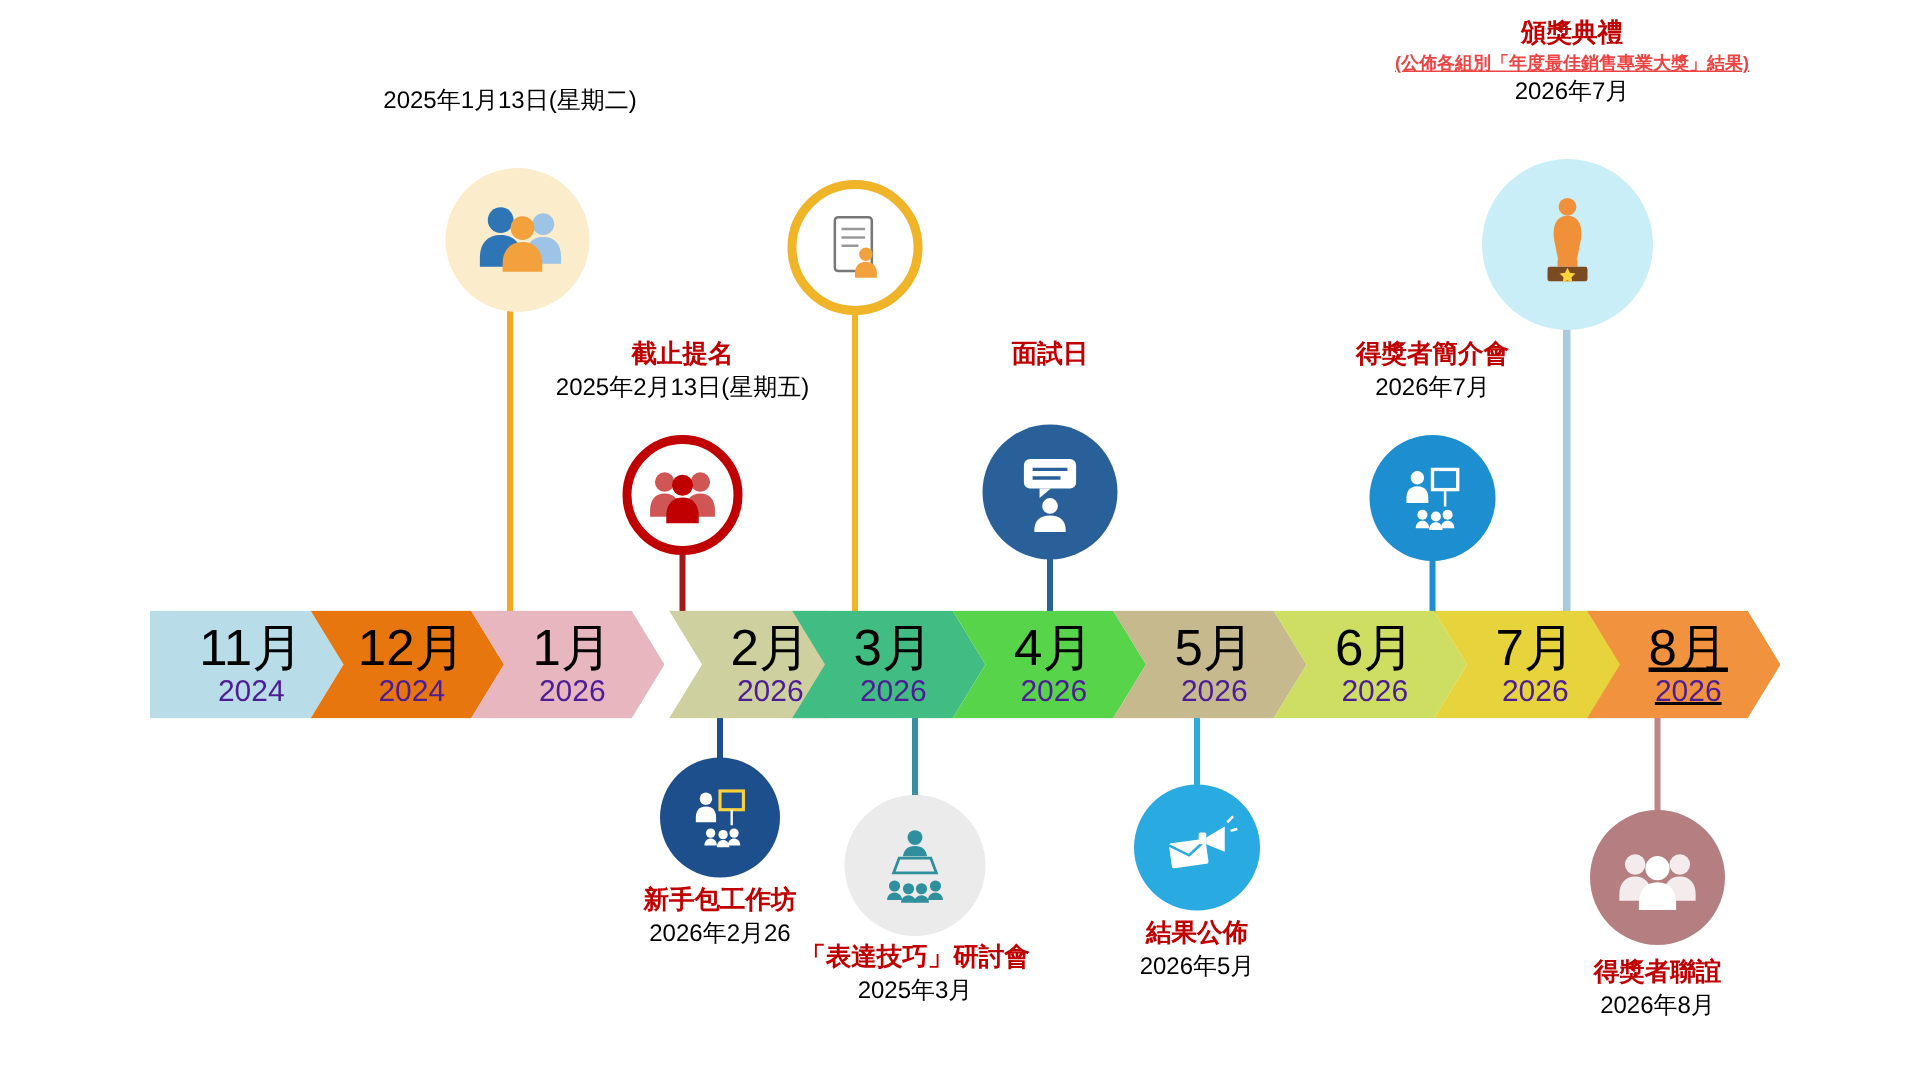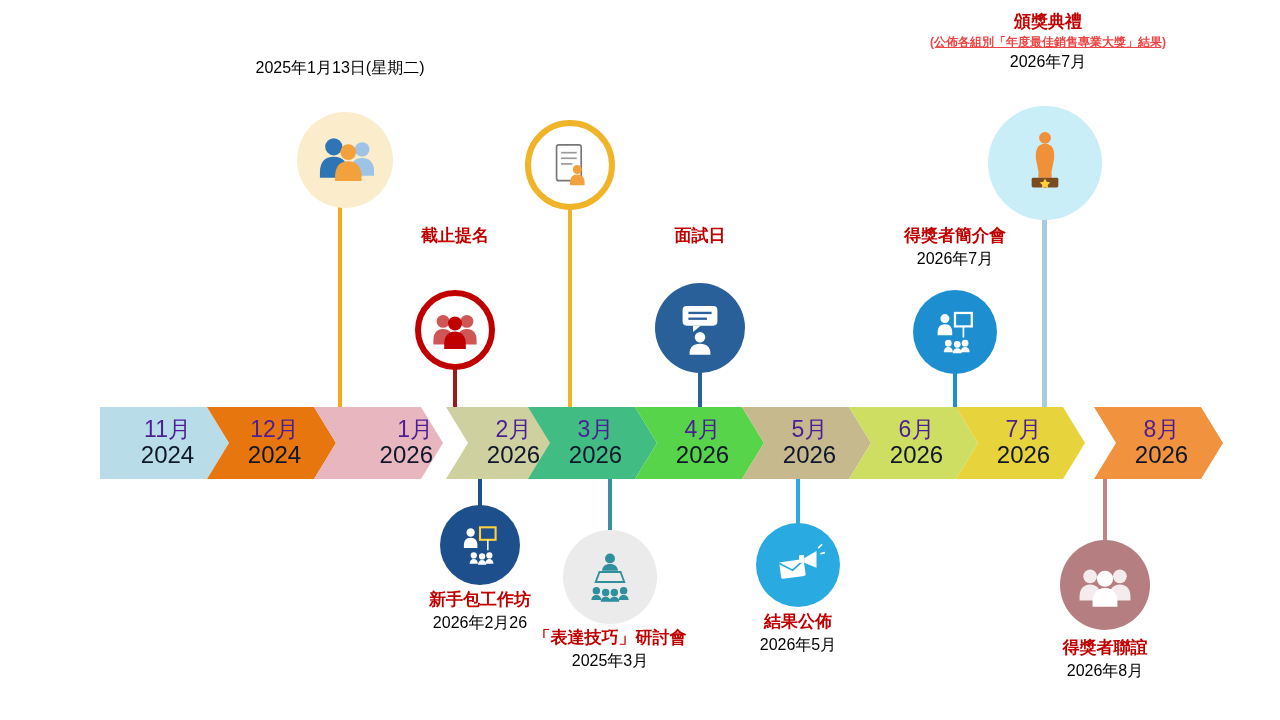--- a/index.html
+++ b/index.html
@@ -4,22 +4,22 @@
 <style>
   * { margin:0; padding:0; box-sizing:border-box; }
   body { background:#fff; font-family:"Liberation Sans","DejaVu Sans",sans-serif; }
   .canvas { position:relative; width:1280px; height:720px; background:#fff; overflow:hidden; }
   .stem { position:absolute; width:4px; }
   .chev { position:absolute; top:407px; height:72px; width:129px;
           display:flex; flex-direction:column; align-items:center; justify-content:center;
           padding-left:16px; padding-right:10px;
           clip-path:polygon(0 0,107px 0,100% 50%,107px 100%,0 100%,22px 50%); }
   .chev.first { clip-path:polygon(0 0,107px 0,100% 50%,107px 100%,0 100%); }
-  .m { font-size:23px; color:#4c1d95; line-height:1.08; }
-  .y { font-size:24px; color:#0f172a; line-height:1.1; }
+  .m { font-size:34px; color:#000000; line-height:1.08; }
+  .y { font-size:20px; color:#4c1d95; line-height:1.1; }
   .icon { position:absolute; border-radius:50%; display:flex; align-items:center; justify-content:center; }
   .ring { border:6px solid transparent; }
   .etext { position:absolute; transform:translateX(-50%); text-align:center; white-space:nowrap; }
   .etitle { color:#c00000; font-weight:bold; font-size:17px; line-height:1.4; }
   .esub { color:#ef4444; font-weight:bold; font-size:12px; line-height:1.4;text-decoration:underline; }
   .edate { color:#000; font-size:16px; line-height:1.4; }
 </style>
 </head>
 <body>
 
@@ -37,21 +37,21 @@
   <div class="stem" style="left: 1103px; top: 476px; height: 70px; background: rgb(192, 132, 135);"></div>
 
   <div class="chev first" style="left: 100px; background: rgb(185, 220, 233);">
     <span class="m">11月</span>
     <span class="y">2024</span>
   </div>
   <div class="chev" style="left: 207px; background: rgb(232, 118, 14);">
     <span class="m">12月</span>
     <span class="y">2024</span>
   </div>
-  <div class="chev" style="left: 314px; background: rgb(231, 182, 190); align-items: flex-end;">
+  <div class="chev" style="left: 314px; background: rgb(231, 182, 190);">
     <span class="m">1月</span>
     <span class="y">2026</span>
   </div>
   <div class="chev" style="left: 446px; background: rgb(207, 208, 160);">
     <span class="m">2月</span>
     <span class="y">2026</span>
   </div>
   <div class="chev" style="left: 528px; background: rgb(65, 189, 131);">
     <span class="m">3月</span>
     <span class="y">2026</span>
@@ -65,21 +65,21 @@
     <span class="y">2026</span>
   </div>
   <div class="chev" style="left: 849px; background: rgb(206, 222, 98);">
     <span class="m">6月</span>
     <span class="y">2026</span>
   </div>
   <div class="chev" style="left: 956px; background: rgb(231, 211, 60);">
     <span class="m">7月</span>
     <span class="y">2026</span>
   </div>
-  <div class="chev" style="left: 1094px; background: rgb(240, 146, 62);">
+  <div class="chev" style="left: 1058px; background: rgb(240, 146, 62); text-decoration: underline;">
     <span class="m">8月</span>
     <span class="y">2026</span>
   </div>
 
   <div class="icon" style="left: 297px; top: 112px; width: 96px; height: 96px; background: rgb(251, 236, 203);">
     <svg viewBox="0 0 100 100" width="66" height="66">
       <g fill="#9dc3e6">
           <circle cx="76" cy="34" r="11"></circle>
           <path d="M76 47c-12 0-18 8-18 20v7h36v-7c0-12-6-20-18-20z"></path>
         </g>
@@ -226,20 +226,21 @@
         </g>
     </svg>
   </div>
 
   <div class="etext" style="left:340px;top:57px">
     <div class="edate">2025年1月13日(星期二)</div>
   </div>
 
   <div class="etext" style="left:455px;top:224px">
     <div class="etitle">截止提名</div>
+    <div class="edate">2025年2月13日(星期五)</div>
   </div>
 
 
   <div class="etext" style="left:700px;top:224px">
     <div class="etitle">面試日</div>
   </div>
 
   <div class="etext" style="left:955px;top:224px">
     <div class="etitle">得獎者簡介會</div>
     <div class="edate">2026年7月</div>

